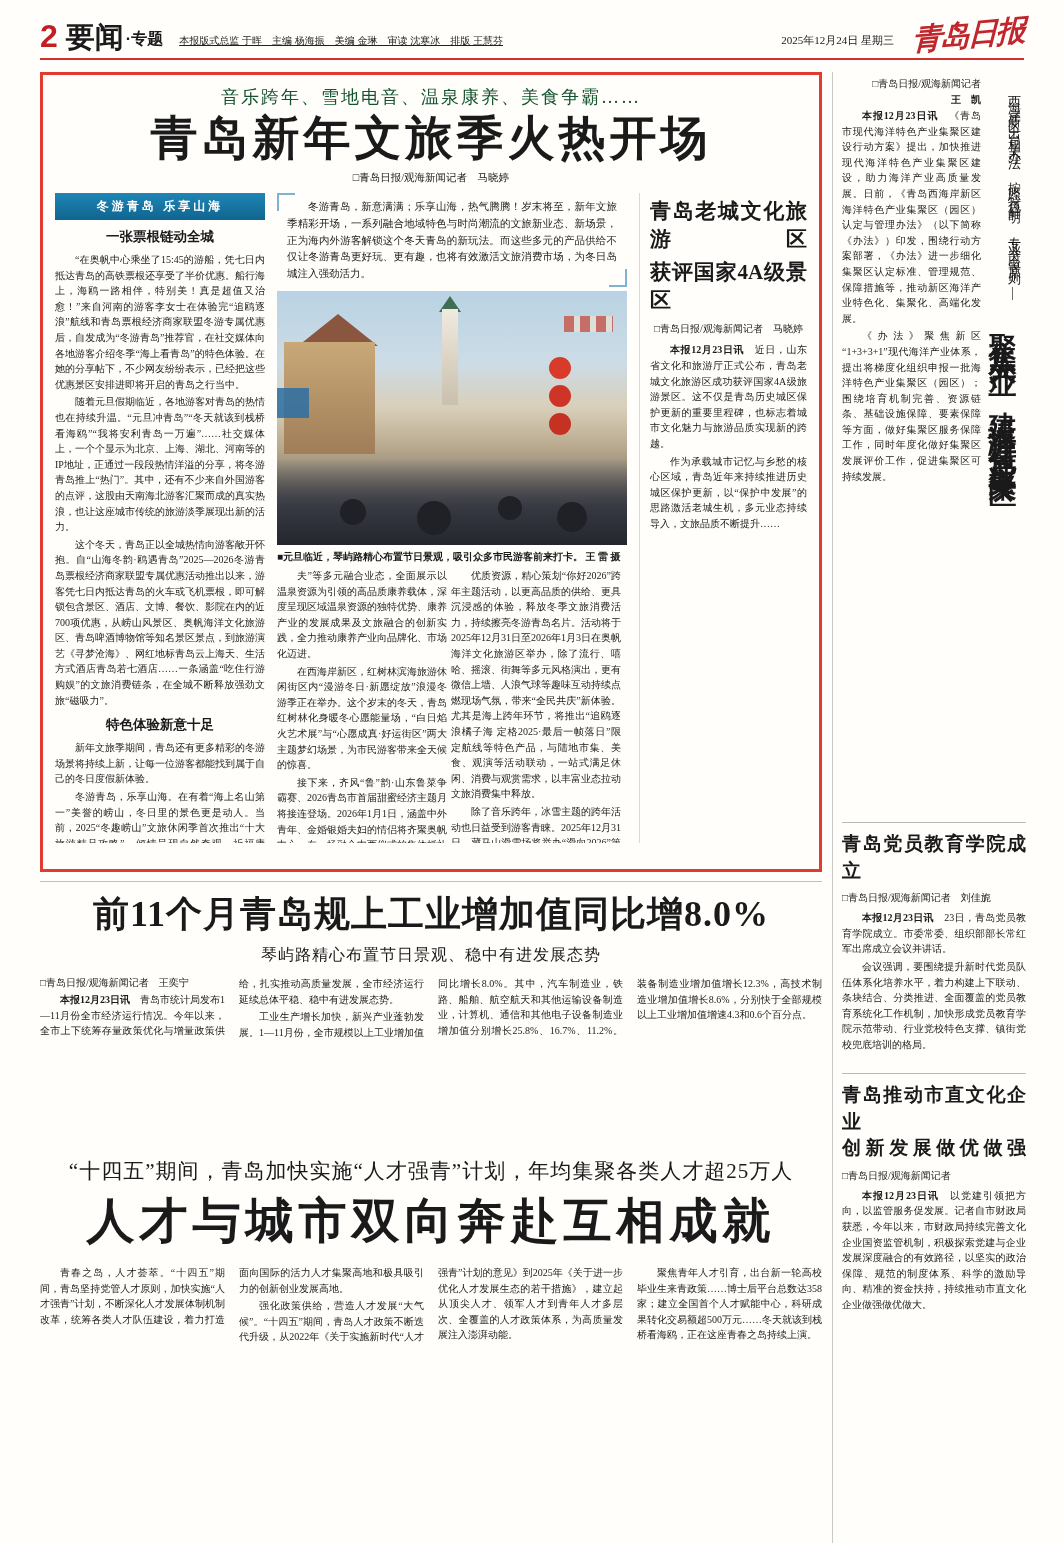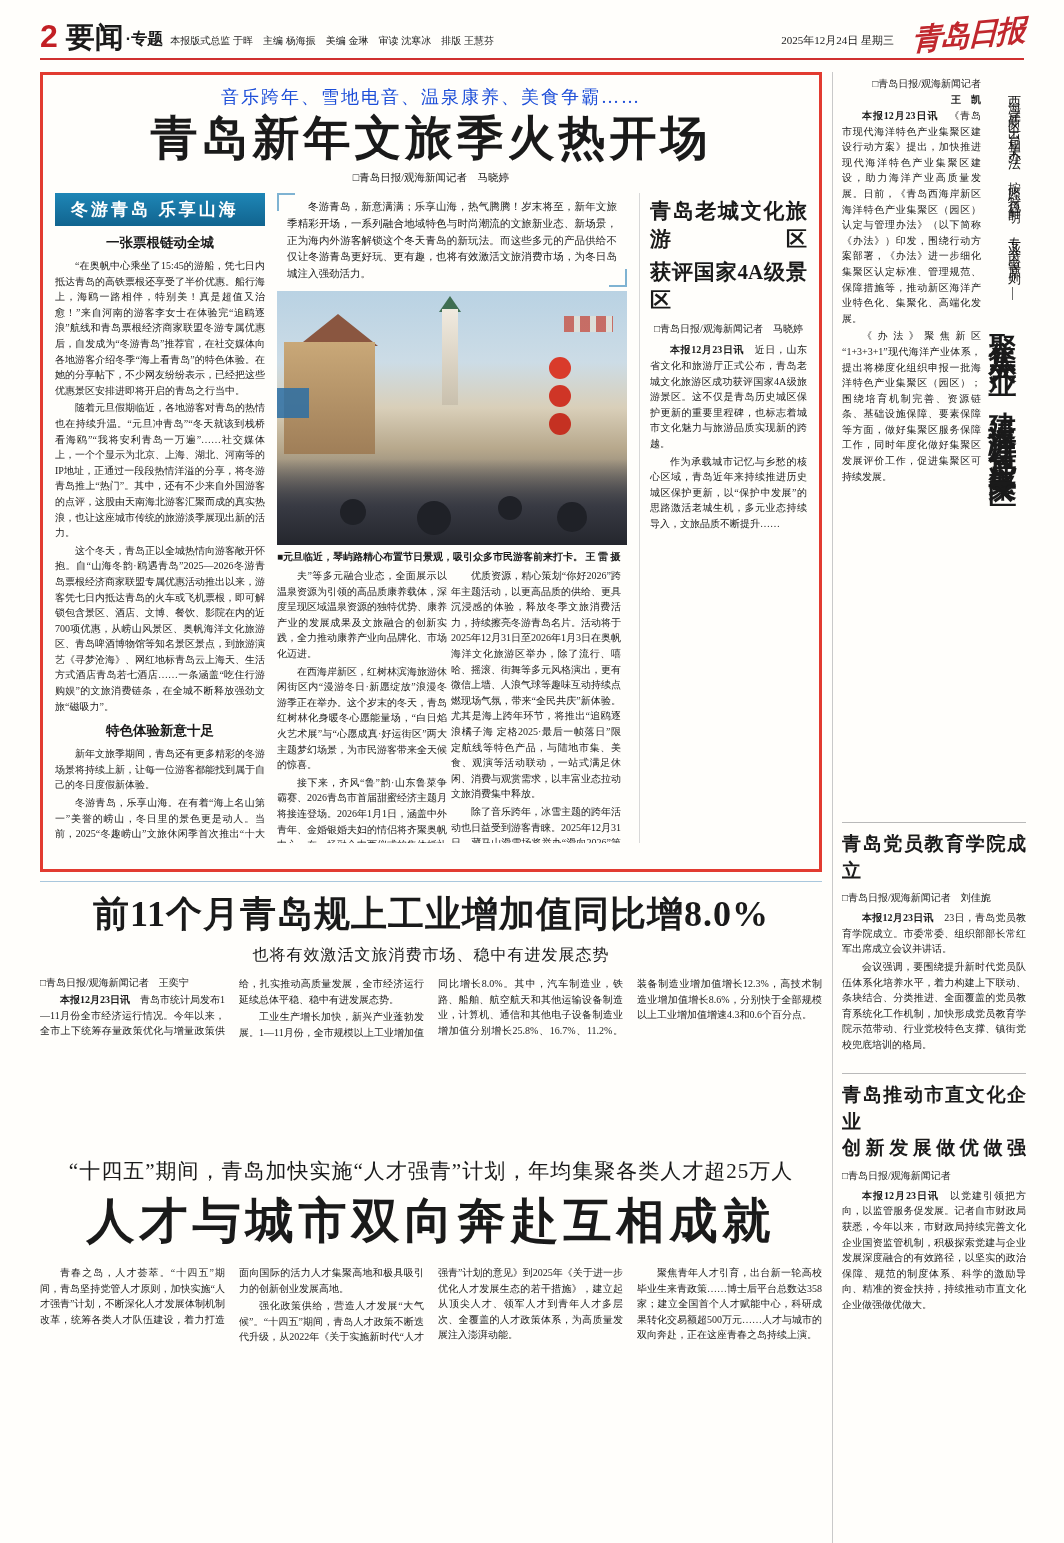--- a/index.html
+++ b/index.html
@@ -8,39 +8,39 @@
     width:1064px; height:1543px; margin:0 auto; background:#fffefb;
     font-family:"Liberation Serif","DejaVu Serif",serif; color:#1a1a1a;
     position:relative; overflow:hidden;
   }
   
   .masthead { padding:20px 40px 0 40px; }
   .mh-row { display:flex; align-items:flex-end; }
   .mh-pagenum { color:#c21f24; font-size:32px; font-weight:bold; font-family:"Liberation Sans",sans-serif; line-height:1; }
   .mh-section { font-size:29px; font-weight:bold; font-family:"Liberation Sans",sans-serif; line-height:1; margin-left:8px; }
   .mh-section-sub { font-size:16px; font-weight:bold; font-family:"Liberation Sans",sans-serif; margin-left:2px; padding-bottom:2px; }
-  .mh-credits { font-size:10px; font-family:"Liberation Sans",sans-serif; margin-left:7px; padding-bottom:4px; color:#222; }
+  .mh-credits { font-size:10px; font-family:"Liberation Sans",sans-serif; margin-left:16px; padding-bottom:4px; color:#222;text-decoration:underline; }
   .mh-fill { flex:1; }
   .mh-date { font-size:11px; padding-bottom:4px; margin-right:18px; }
   .mh-logo { color:#c0272d; font-size:30px; font-weight:bold; font-style:italic;
              transform:rotate(-5deg) skewX(-6deg); line-height:1; letter-spacing:-2px; padding-bottom:2px; }
   .mh-rule { height:2px; background:#d0302f; margin:6px 40px 0 40px; }
   
   .main { display:grid; grid-template-columns:782px 1fr; column-gap:10px; padding:12px 38px 0 40px; }
   
   .lead-box { border:3px solid #e23b30; height:800px; padding:8px 12px 10px 12px; overflow:hidden; }
-  .lead-kicker { text-align:center; font-size:18px; letter-spacing:2px; color:#1d4ed8; margin-top:2px; }
+  .lead-kicker { text-align:center; font-size:18px; letter-spacing:2px; color:#14532d; margin-top:2px; }
   .lead-headline { text-align:center; font-size:47px; font-weight:bold; letter-spacing:4px; line-height:1.15; margin-top:2px; }
   .lead-byline { text-align:center; font-size:10.5px; margin:6px 0 8px 0; }
   .lead-cols { display:flex; gap:12px; height:650px; overflow:hidden; }
   .lcol1 { width:210px; overflow:hidden; }
   .lcol-mid { width:350px; overflow:hidden; }
   .lcol3 { width:168px; border-left:1px solid #d8d8d8; padding-left:10px; overflow:hidden; }
   .blue-title { background:linear-gradient(180deg,#1e86b6,#11648f); color:#fff; font-weight:bold;
-                font-size:17px; letter-spacing:3px; padding:5px 16px; font-family:"Liberation Sans",sans-serif; }
+                font-size:12px; letter-spacing:3px; text-align:center; padding:5px 0; font-family:"Liberation Sans",sans-serif; }
   .col-subhead { text-align:center; font-weight:bold; font-size:13.5px; margin:8px 0 6px 0; }
   p.body { font-size:10px; line-height:1.56; text-align:justify; text-indent:2em; margin-bottom:2px; }
   p.body b { font-weight:bold; }
   
   .intro-wrap { position:relative; padding:6px 10px 4px 10px; margin-bottom:4px; }
   .intro-wrap::before { content:""; position:absolute; left:0; top:0; width:16px; height:16px;
      border-left:2px solid #7fb3d2; border-top:2px solid #7fb3d2; }
   .intro-wrap::after { content:""; position:absolute; right:0; bottom:0; width:16px; height:16px;
      border-right:2px solid #7fb3d2; border-bottom:2px solid #7fb3d2; }
   .intro-wrap p { text-indent:2em; font-size:10.5px; line-height:1.6; text-align:justify; }
@@ -177,35 +177,35 @@
             <div class="ot-headline">获评国家4A级景区</div>
             <div class="ot-byline">□青岛日报/观海新闻记者　马晓婷</div>
             <p class="body"><b>本报12月23日讯　</b><span>近日，山东省文化和旅游厅正式公布，青岛老城文化旅游区成功获评国家4A级旅游景区。这不仅是青岛历史城区保护更新的重要里程碑，也标志着城市文化魅力与旅游品质实现新的跨越。</span></p>
             <p class="body">作为承载城市记忆与乡愁的核心区域，青岛近年来持续推进历史城区保护更新，以“保护中发展”的思路激活老城生机，多元业态持续导入，文旅品质不断提升……</p>
           </div>
         </div>
       </div>
 
       <div class="industry">
         <div class="ind-headline">前11个月青岛规上工业增加值同比增8.0%</div>
-        <div class="ind-subtitle">也将有效激活文旅消费市场、稳中有进发展态势</div>
+        <div class="ind-subtitle">琴屿路精心布置节日景观、稳中有进发展态势</div>
         <div class="ind-body">
           <div class="ind-byline">□青岛日报/观海新闻记者　王奕宁</div>
           <p class="body"><b>本报12月23日讯　</b><span>青岛市统计局发布1—11月份全市经济运行情况。今年以来，全市上下统筹存量政策优化与增量政策供给，扎实推动高质量发展，全市经济运行延续总体平稳、稳中有进发展态势。</span></p>
           <p class="body">工业生产增长加快，新兴产业蓬勃发展。1—11月份，全市规模以上工业增加值同比增长8.0%。其中，汽车制造业，铁路、船舶、航空航天和其他运输设备制造业，计算机、通信和其他电子设备制造业增加值分别增长25.8%、16.7%、11.2%。装备制造业增加值增长12.3%，高技术制造业增加值增长8.6%，分别快于全部规模以上工业增加值增速4.3和0.6个百分点。</p>
         </div>
       </div>
 
       <div class="talent">
         <div class="tal-kicker">“十四五”期间，青岛加快实施“人才强青”计划，年均集聚各类人才超25万人</div>
         <div class="tal-headline">人才与城市双向奔赴互相成就</div>
         <div class="tal-body">
           <p class="body">青春之岛，人才荟萃。“十四五”期间，青岛坚持党管人才原则，加快实施“人才强青”计划，不断深化人才发展体制机制改革，统筹各类人才队伍建设，着力打造面向国际的活力人才集聚高地和极具吸引力的创新创业发展高地。</p>
           <p class="body">强化政策供给，营造人才发展“大气候”。“十四五”期间，青岛人才政策不断迭代升级，从2022年《关于实施新时代“人才强青”计划的意见》到2025年《关于进一步优化人才发展生态的若干措施》，建立起从顶尖人才、领军人才到青年人才多层次、全覆盖的人才政策体系，为高质量发展注入澎湃动能。</p>
-          <p class="body">聚焦青年人才引育，出台新一轮高校毕业生来青政策……博士后平台总数达358家；建立全国首个人才赋能中心，科研成果转化交易额超500万元……人才与城市的双向奔赴，正在这座青春之岛持续上演。</p>
+          <p class="body">聚焦青年人才引育，出台新一轮高校毕业生来青政策……博士后平台总数达358家；建立全国首个人才赋能中心，科研成果转化交易额超500万元……冬天就该到栈桥看海鸥，正在这座青春之岛持续上演。</p>
         </div>
       </div>
     </div>
 
     <div class="rail">
 
       <div class="marine">
         <div class="marine-text">
           <div class="marine-byline">
             <div>□青岛日报/观海新闻记者</div>

